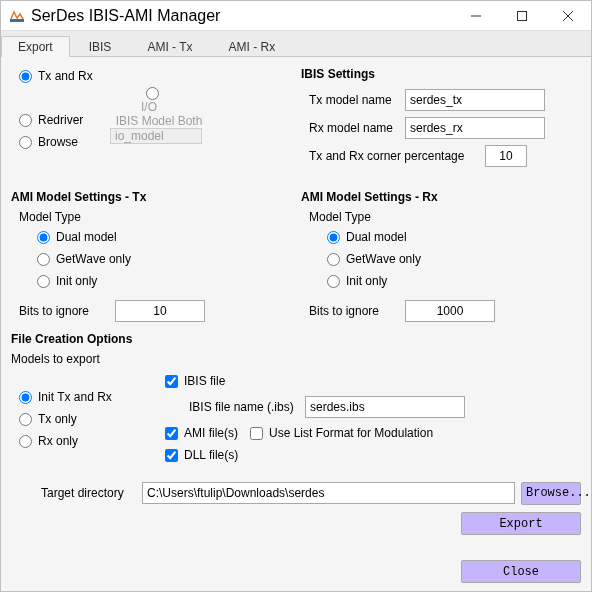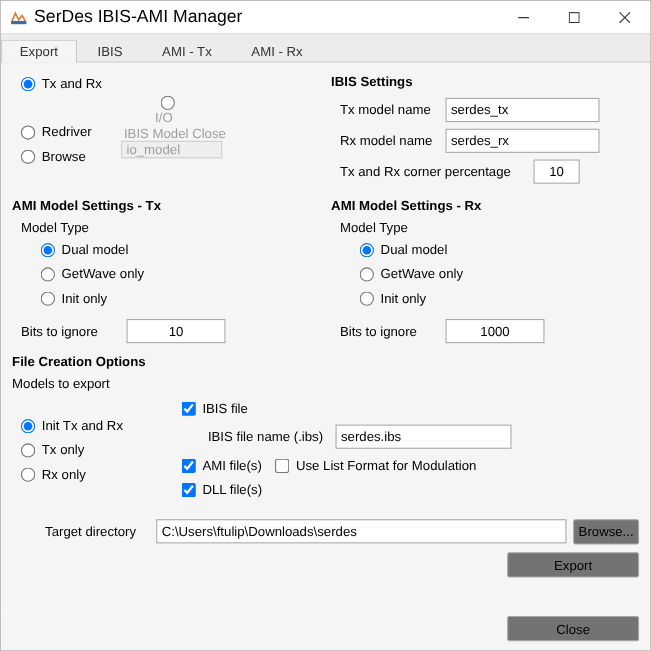--- a/index.html
+++ b/index.html
@@ -103,24 +103,24 @@
     border-color: #cfcfcf;
   }
 
   .chk-row { display: flex; align-items: center; height: 22px; }
   .chk-row input[type=checkbox] { margin: 0 6px 0 0; }
 
   .btn {
     height: 23px;
     padding: 0 12px;
     border: 1px solid #a8a8a8;
-    background: #737373;
+    background: #c4b5fd;
     font-size: 12px;
     border-radius: 2px;
-    font-family: Liberation Sans, sans-serif;
+    font-family: Liberation Mono, monospace;
   }
 
   .footer {
     display: flex;
     justify-content: flex-end;
     gap: 6px;
     padding: 6px 10px 8px;
     background: #f5f5f5;
   }
   .footer .btn { width: 120px; }
@@ -177,21 +177,21 @@
 
     <div class="row2col">
       <div class="col">
         <div class="radio-row">
           <input type="radio" checked="" style="">
           <span>Tx and Rx</span>
         </div>
         <div class="radio-row disabled">
           <input type="radio" style="">
           <span style="width:28px;">I/O</span>
-          <span style="margin-left:8px;">IBIS Model Close</span>
+          <span style="margin-left:8px;">IBIS Model Both</span>
           <input type="text" class="disabled-input" readonly="" style="width: 92px; margin-left: 8px;" value="io_model">
         </div>
         <div class="radio-row">
           <input type="radio" style="">
           <span>Redriver</span>
         </div>
         <div class="radio-row">
           <input type="radio" style="">
           <span>Browse</span>
         </div>
@@ -207,21 +207,21 @@
           <label style="width:90px;">Rx model name</label>
           <input type="text" style="width: 140px;" value="serdes_rx">
         </div>
         <div class="field-row">
           <label style="width:170px;">Tx and Rx corner percentage</label>
           <input type="text" style="width: 42px; text-align: center;" value="10">
         </div>
       </div>
     </div>
 
-    <div class="row2col" style="margin-top:7px;">
+    <div class="row2col" style="margin-top:17px;">
       <div class="col">
         <div class="section-title">AMI Model Settings - Tx</div>
         <div class="subsection">Model Type</div>
         <div class="indent">
           <div class="radio-row">
             <input type="radio" checked="" style="">
             <span>Dual model</span>
           </div>
           <div class="radio-row">
             <input type="radio" style="">

